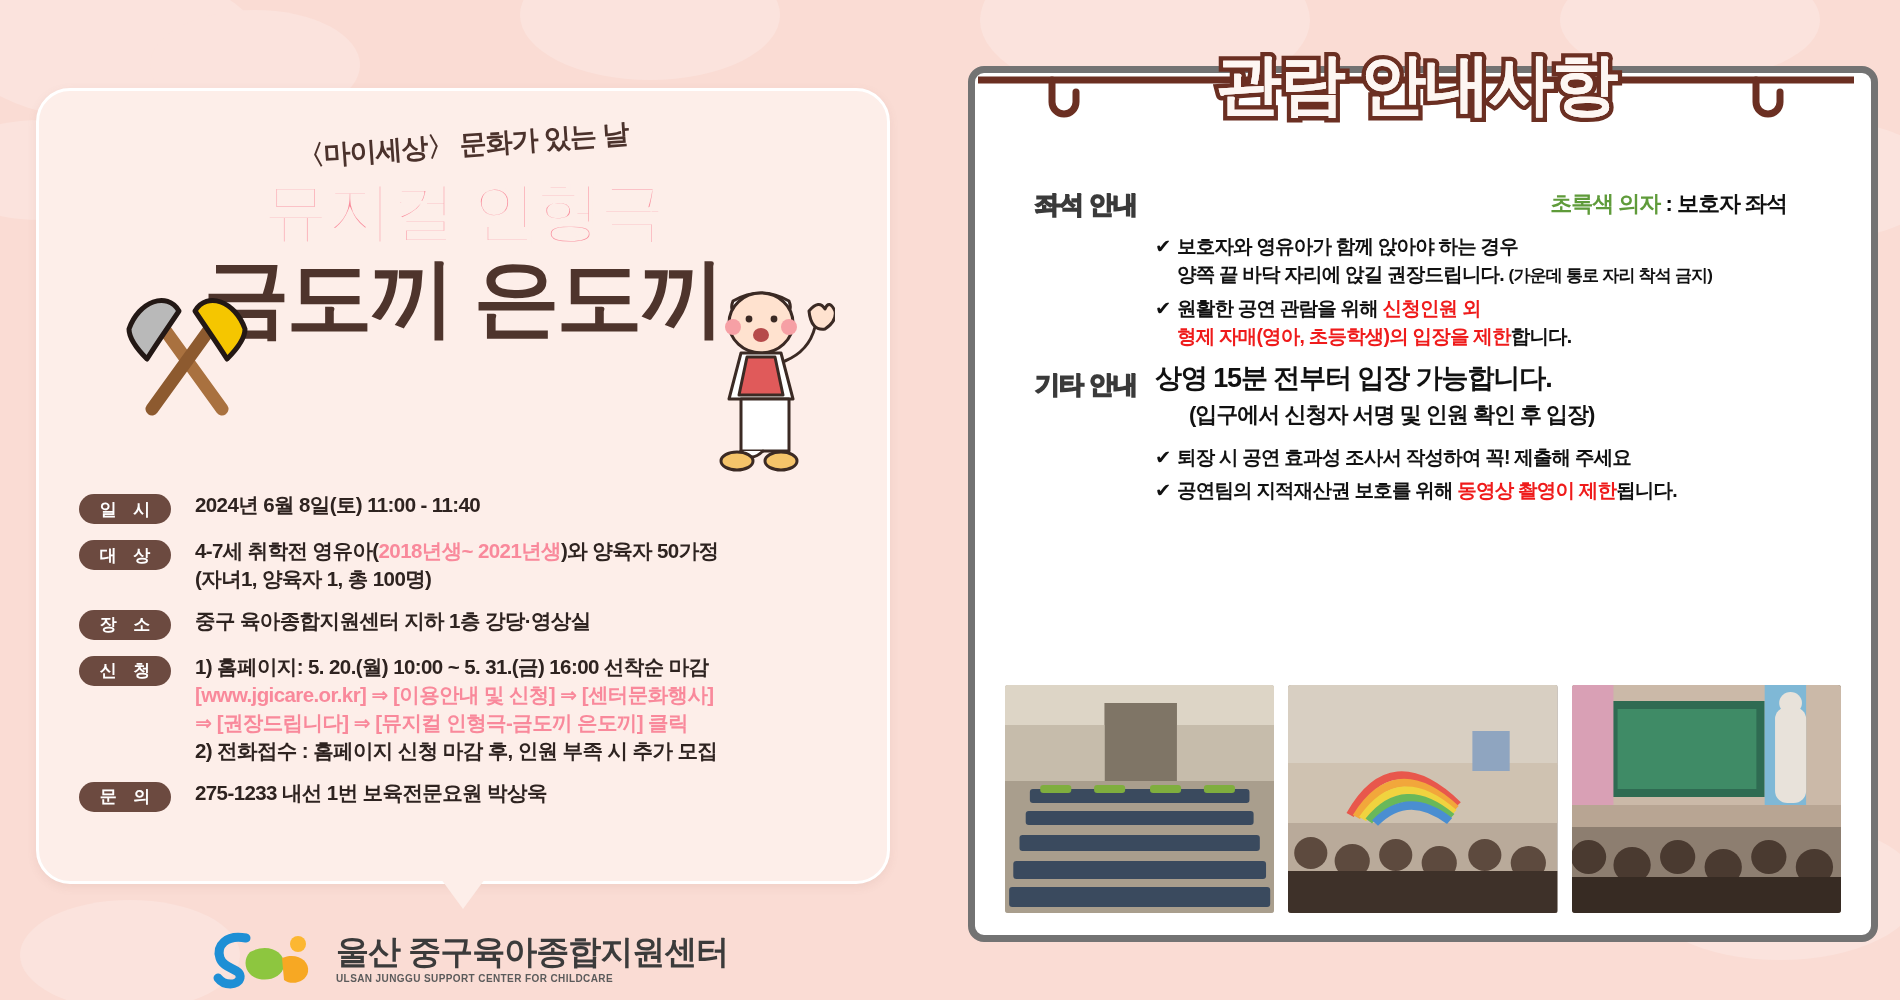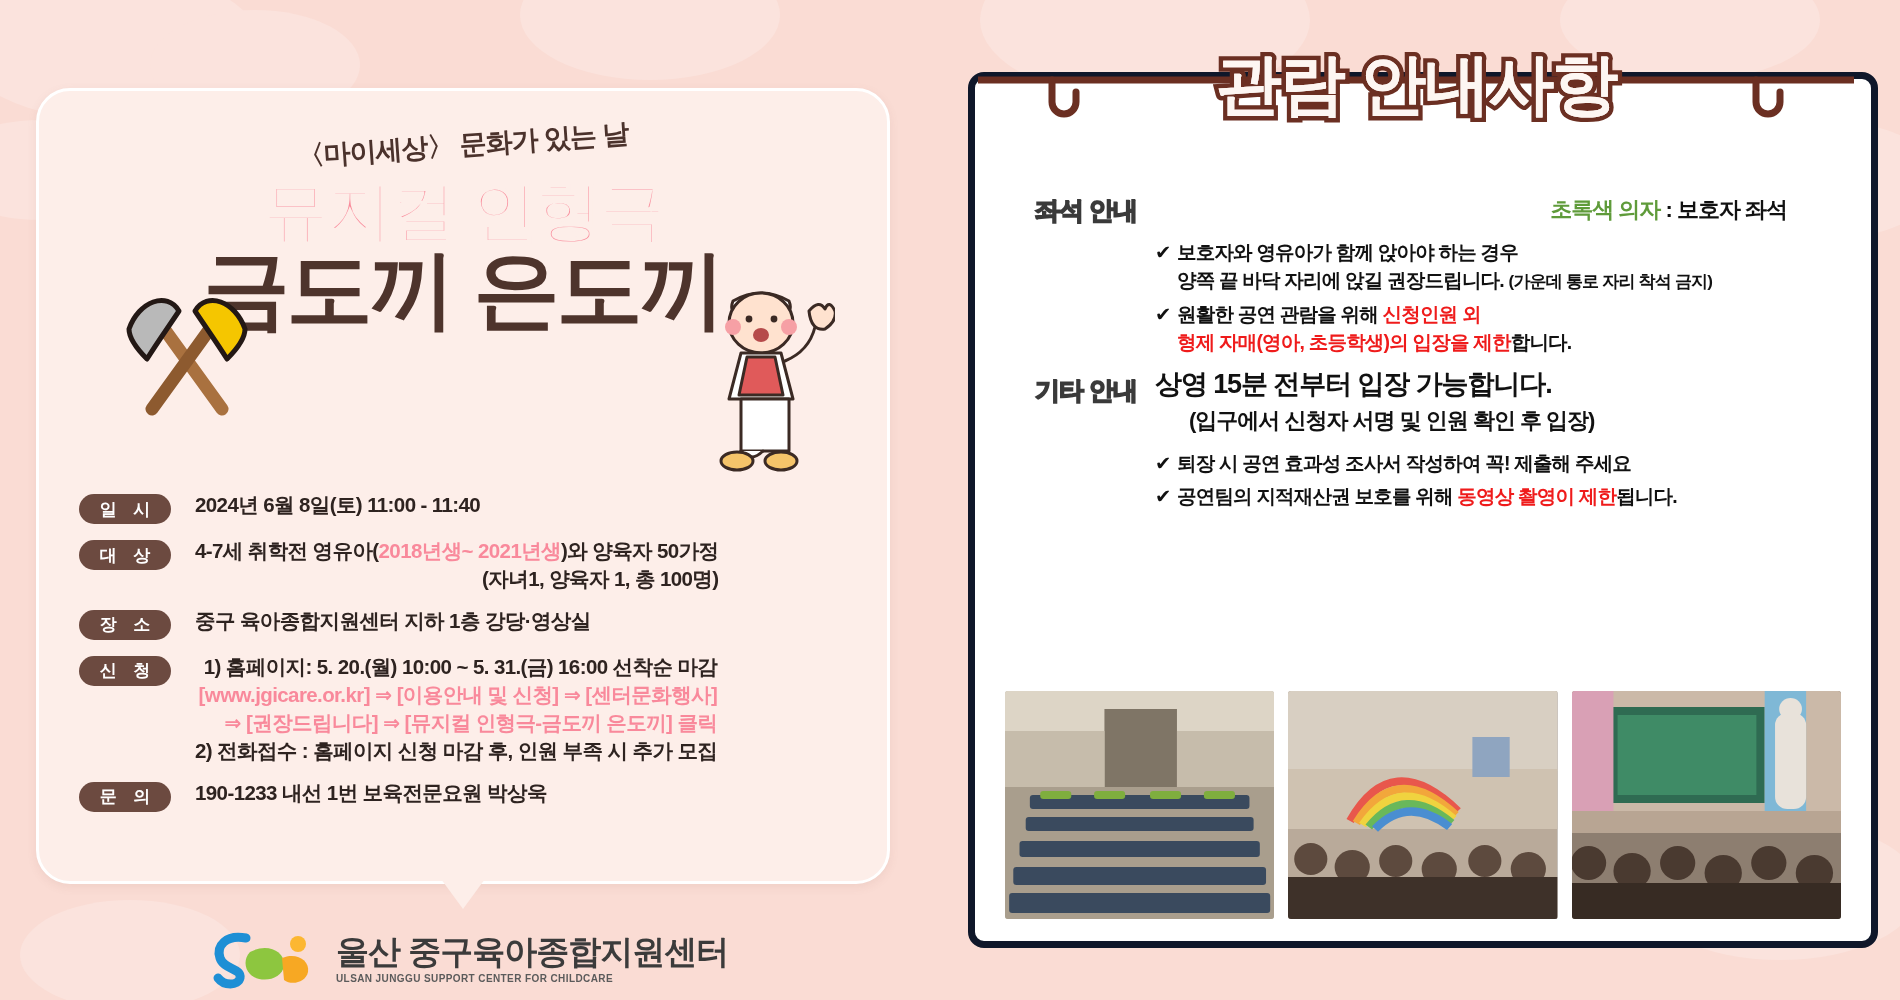--- a/index.html
+++ b/index.html
@@ -33,31 +33,31 @@
     transform:rotate(-4deg);
   }
   .title-wrap{position:absolute;left:0;top:86px;width:100%;text-align:center;}
   .title-pink{
     color:#f98b9b;font-size:66px;font-weight:bold;letter-spacing:-2px;
     line-height:1.05;margin:0;
     -webkit-text-stroke:2px #fdeee9;
   }
   .title-brown{
     color:#4e342c;font-size:86px;font-weight:bold;letter-spacing:-3px;
-    line-height:1.02;margin:0;
+    line-height:1.02;margin:8px;
   }
 
   
   .axes{position:absolute;left:78px;top:190px;width:140px;height:140px;}
   
   .character{position:absolute;right:52px;top:170px;width:150px;height:230px;}
 
   
   .info-list{position:absolute;left:40px;top:400px;width:780px;}
-  .info-row{display:flex;align-items:flex-start;margin-bottom:13px;text-align:right;}
+  .info-row{display:flex;align-items:flex-start;margin-bottom:13px;}
   .chip{
     flex:0 0 auto;width:92px;height:30px;border-radius:17px;background:#6c4a40;
     color:#fff;font-size:17px;font-weight:bold;letter-spacing:6px;
     display:flex;align-items:center;justify-content:center;
     text-indent:6px;margin-top:3px;
   }
   .info-text{
     margin-left:24px;color:#2e2320;font-size:20.5px;font-weight:bold;
     line-height:1.38;letter-spacing:-.6px;
   }
@@ -75,22 +75,22 @@
   .logo-mark{width:112px;height:62px;margin-right:14px;}
   .logo-text-kr{
     color:#3b3b3b;font-size:33px;font-weight:bold;letter-spacing:-1px;line-height:1;
   }
   .logo-text-en{
     color:#5b5b5b;font-size:10px;font-weight:bold;letter-spacing:.4px;margin-top:5px;
   }
 
   
   .right-card{
-    position:absolute;left:968px;top:72px;width:896px;height:862px;
-    background:#fff;border:7px solid #0f172a;border-radius:16px;
+    position:absolute;left:968px;top:66px;width:896px;height:862px;
+    background:#fff;border:7px solid #737373;border-radius:16px;
   }
   .banner-hooks{position:absolute;left:968px;top:62px;width:896px;height:70px;}
   .right-title{
     position:absolute;left:968px;top:40px;width:896px;text-align:center;
     font-size:66px;font-weight:bold;letter-spacing:-2px;color:#fdf6f2;
     -webkit-text-stroke:9px #6b2f22;
     paint-order:stroke fill;
     z-index:3;
   }
   .right-title-fill{
@@ -211,21 +211,21 @@
         <div class="info-text">
           <div><span>1) 홈페이지: 5. 20.(월) 10:00 ~ 5. 31.(금) 16:00 선착순 마감</span></div>
           <div><span class="pink">[www.jgicare.or.kr] ⇒ [이용안내 및 신청] ⇒ [센터문화행사]</span></div>
           <div><span class="pink">⇒ [권장드립니다] ⇒ [뮤지컬 인형극-금도끼 은도끼] 클릭</span></div>
           <div><span>2) 전화접수 : 홈페이지 신청 마감 후, 인원 부족 시 추가 모집</span></div>
         </div>
       </div>
       <div class="info-row">
         <div class="chip">문 의</div>
         <div class="info-text">
-          <div><span>190-1233 내선 1번 보육전문요원 박상욱</span></div>
+          <div><span>275-1233 내선 1번 보육전문요원 박상욱</span></div>
         </div>
       </div>
     </div>
   <div class="pointer" style="left:402px;top:788px;"></div>
 </div>
 
 <div class="footer">
   <svg class="logo-mark" viewBox="0 0 112 62">
     <path d="M36 10 C16 6 6 18 10 30 C14 42 32 40 30 50 C28 58 14 58 8 50" fill="none" stroke="#1e8fd5" stroke-width="9" stroke-linecap="round"></path>
     <path d="M40 24 C58 14 76 24 74 38 C72 52 50 56 40 46 C34 40 34 30 40 24z" fill="#8dc63f"></path>

